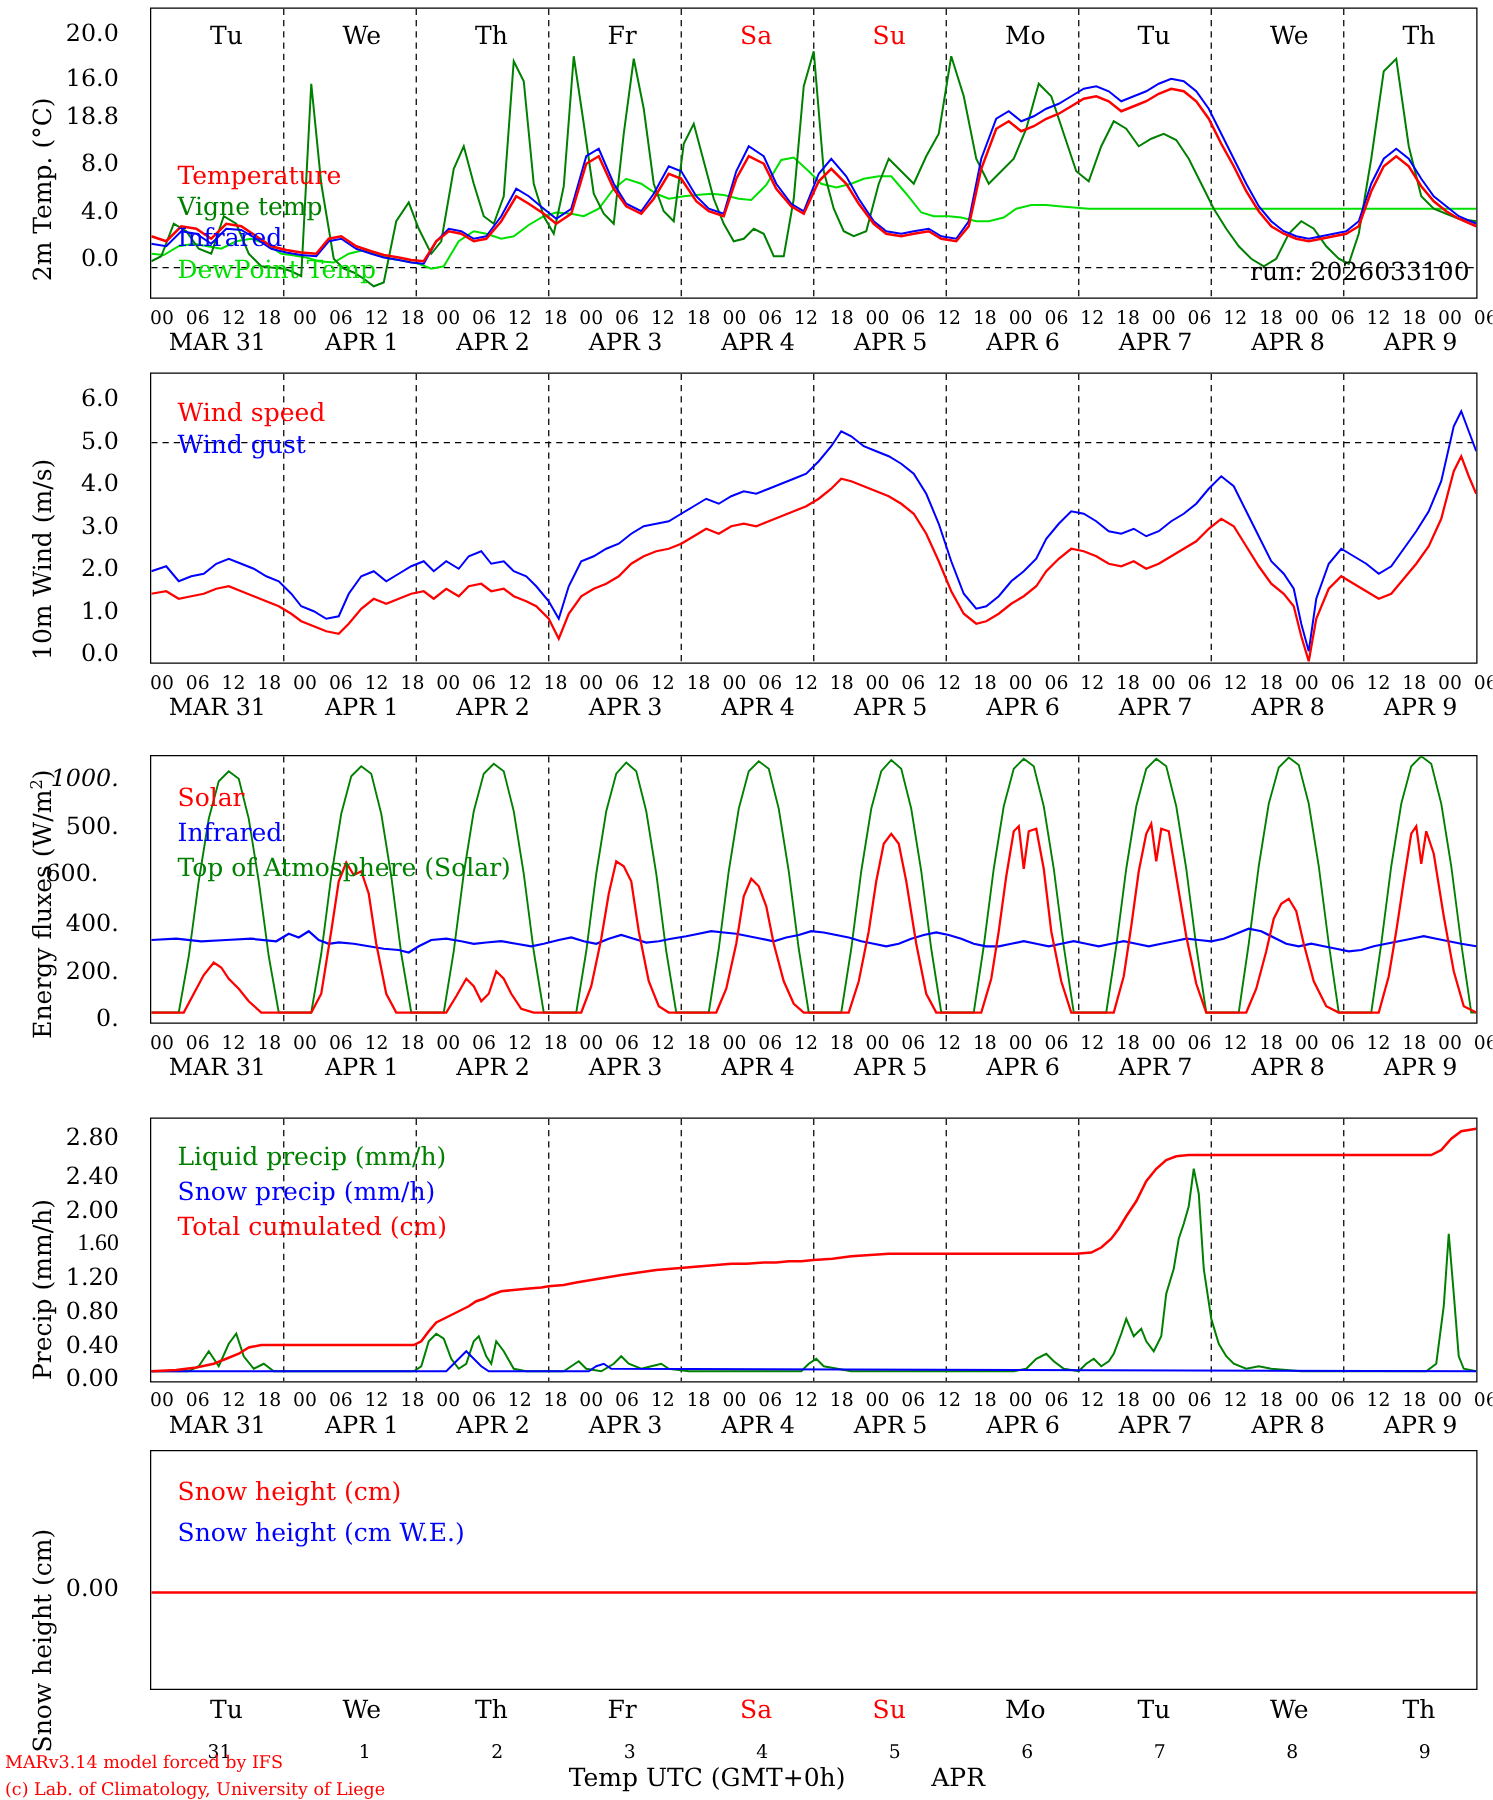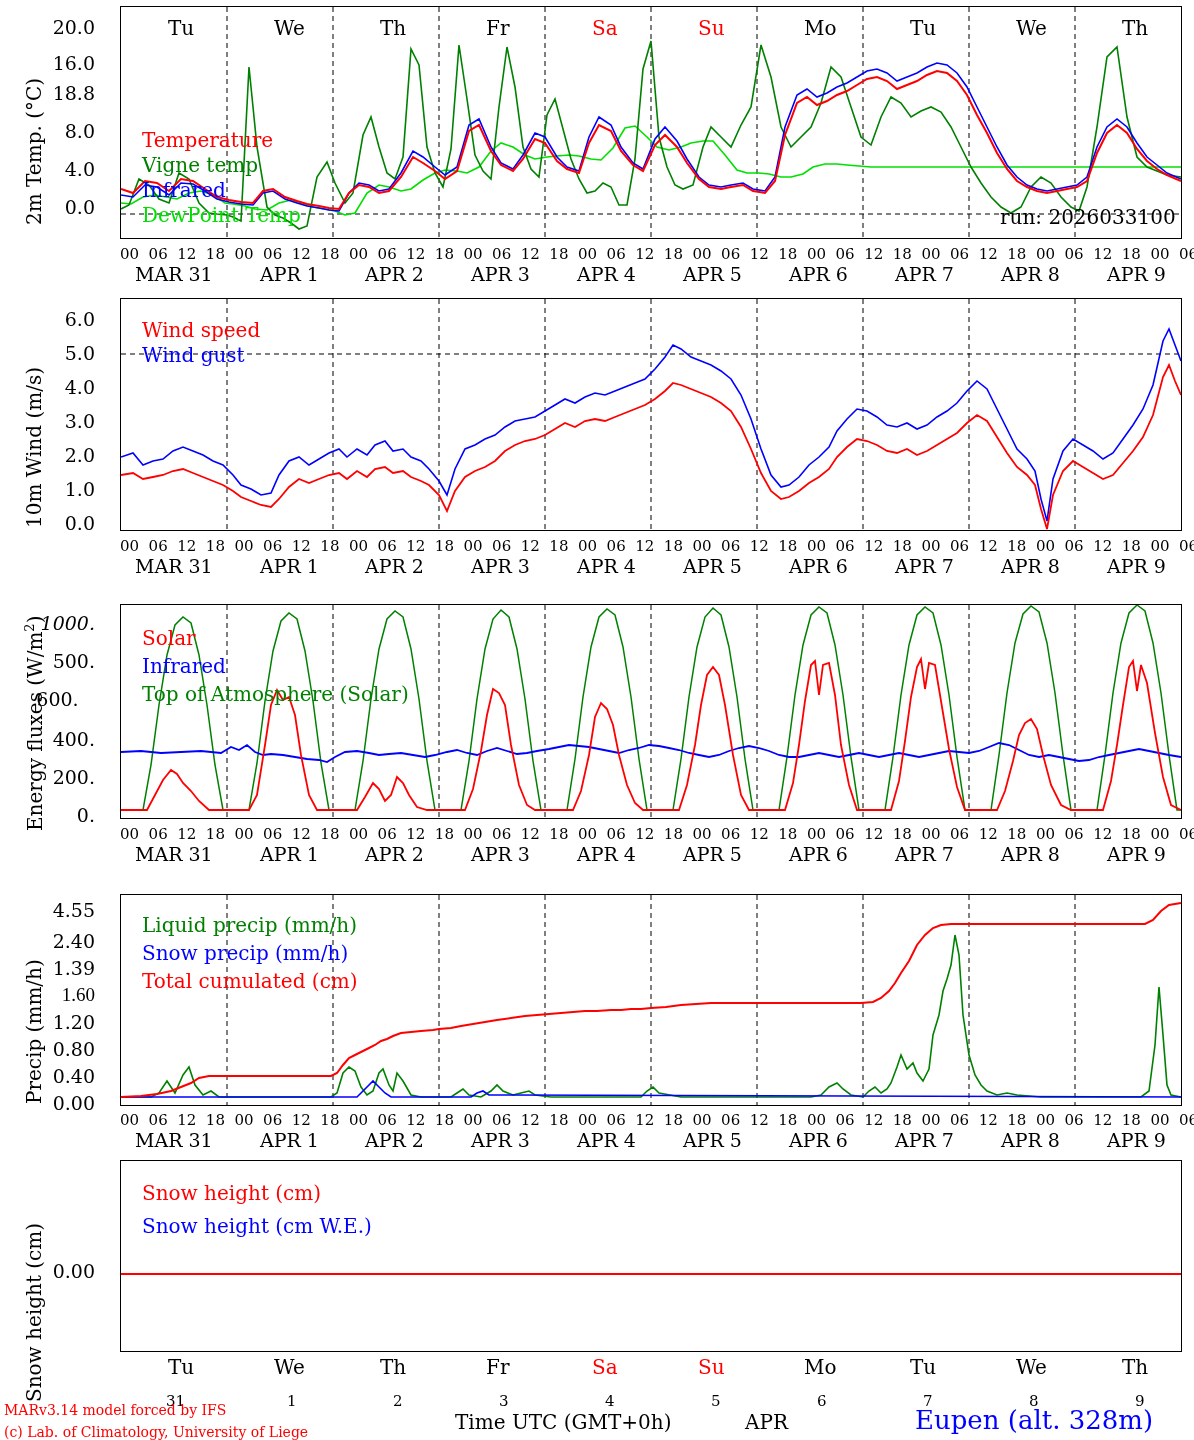--- a/index.html
+++ b/index.html
@@ -210,23 +210,23 @@
 </div>
 
 <div class="panel" style="top:864px;height:285px;">
   <div class="ylabel" style="left:22px;top:240px;">Precip (mm/h)</div>
 
   <div class="ytick" style="left:25px;top:228px;width:70px;">0.00</div>
   <div class="ytick" style="left:25px;top:201px;width:70px;">0.40</div>
   <div class="ytick" style="left:25px;top:174px;width:70px;">0.80</div>
   <div class="ytick" style="left:25px;top:147px;width:70px;">1.20</div>
   <div class="ytick" style="left:25px;top:120px;width:70px;font-family:Liberation Serif, serif;">1.60</div>
-  <div class="ytick" style="left:25px;top:93px;width:70px;">1.39</div>
+  <div class="ytick" style="left:25px;top:93px;width:70px;">2.00</div>
   <div class="ytick" style="left:25px;top:66px;width:70px;">2.40</div>
-  <div class="ytick" style="left:25px;top:35px;width:70px;">4.55</div>
+  <div class="ytick" style="left:25px;top:35px;width:70px;">2.80</div>
 
   <div class="plotbox" style="left:120px;top:30px;width:1062px;height:212px;">
     <svg width="1060" height="210" viewBox="0 0 1060 210">
       <g stroke="#000" stroke-width="1" stroke-dasharray="5,4" fill="none">
         <line x1="106" y1="0" x2="106" y2="210"></line>
           <line x1="212" y1="0" x2="212" y2="210"></line>
         <line x1="318" y1="0" x2="318" y2="210"></line>
           <line x1="424" y1="0" x2="424" y2="210"></line>
         <line x1="530" y1="0" x2="530" y2="210"></line>
           <line x1="636" y1="0" x2="636" y2="210"></line>
@@ -299,19 +299,18 @@
     <span style="position:absolute;left:273px;">2</span>
     <span style="position:absolute;left:379px;">3</span>
     <span style="position:absolute;left:485px;">4</span>
     <span style="position:absolute;left:591px;">5</span>
     <span style="position:absolute;left:697px;">6</span>
     <span style="position:absolute;left:803px;">7</span>
     <span style="position:absolute;left:909px;">8</span>
     <span style="position:absolute;left:1015px;">9</span>
   </div>
 
-  <div class="timelabel" style="left:455px;top:258px;">Time UTC (GMT+0h)</div>
+  <div class="timelabel" style="left:455px;top:258px;">Temp UTC (GMT+0h)</div>
   <div class="timelabel" style="left:745px;top:258px;">APR</div>
-  <div class="station" style="left:915px;top:253px;">Eupen (alt. 328m)</div>
 
   <div class="footer" style="left:4px;top:250px;">MARv3.14 model forced by IFS</div>
   <div class="footer" style="left:4px;top:272px;">(c) Lab. of Climatology, University of Liege</div>
 </div>
 
 </body></html>

